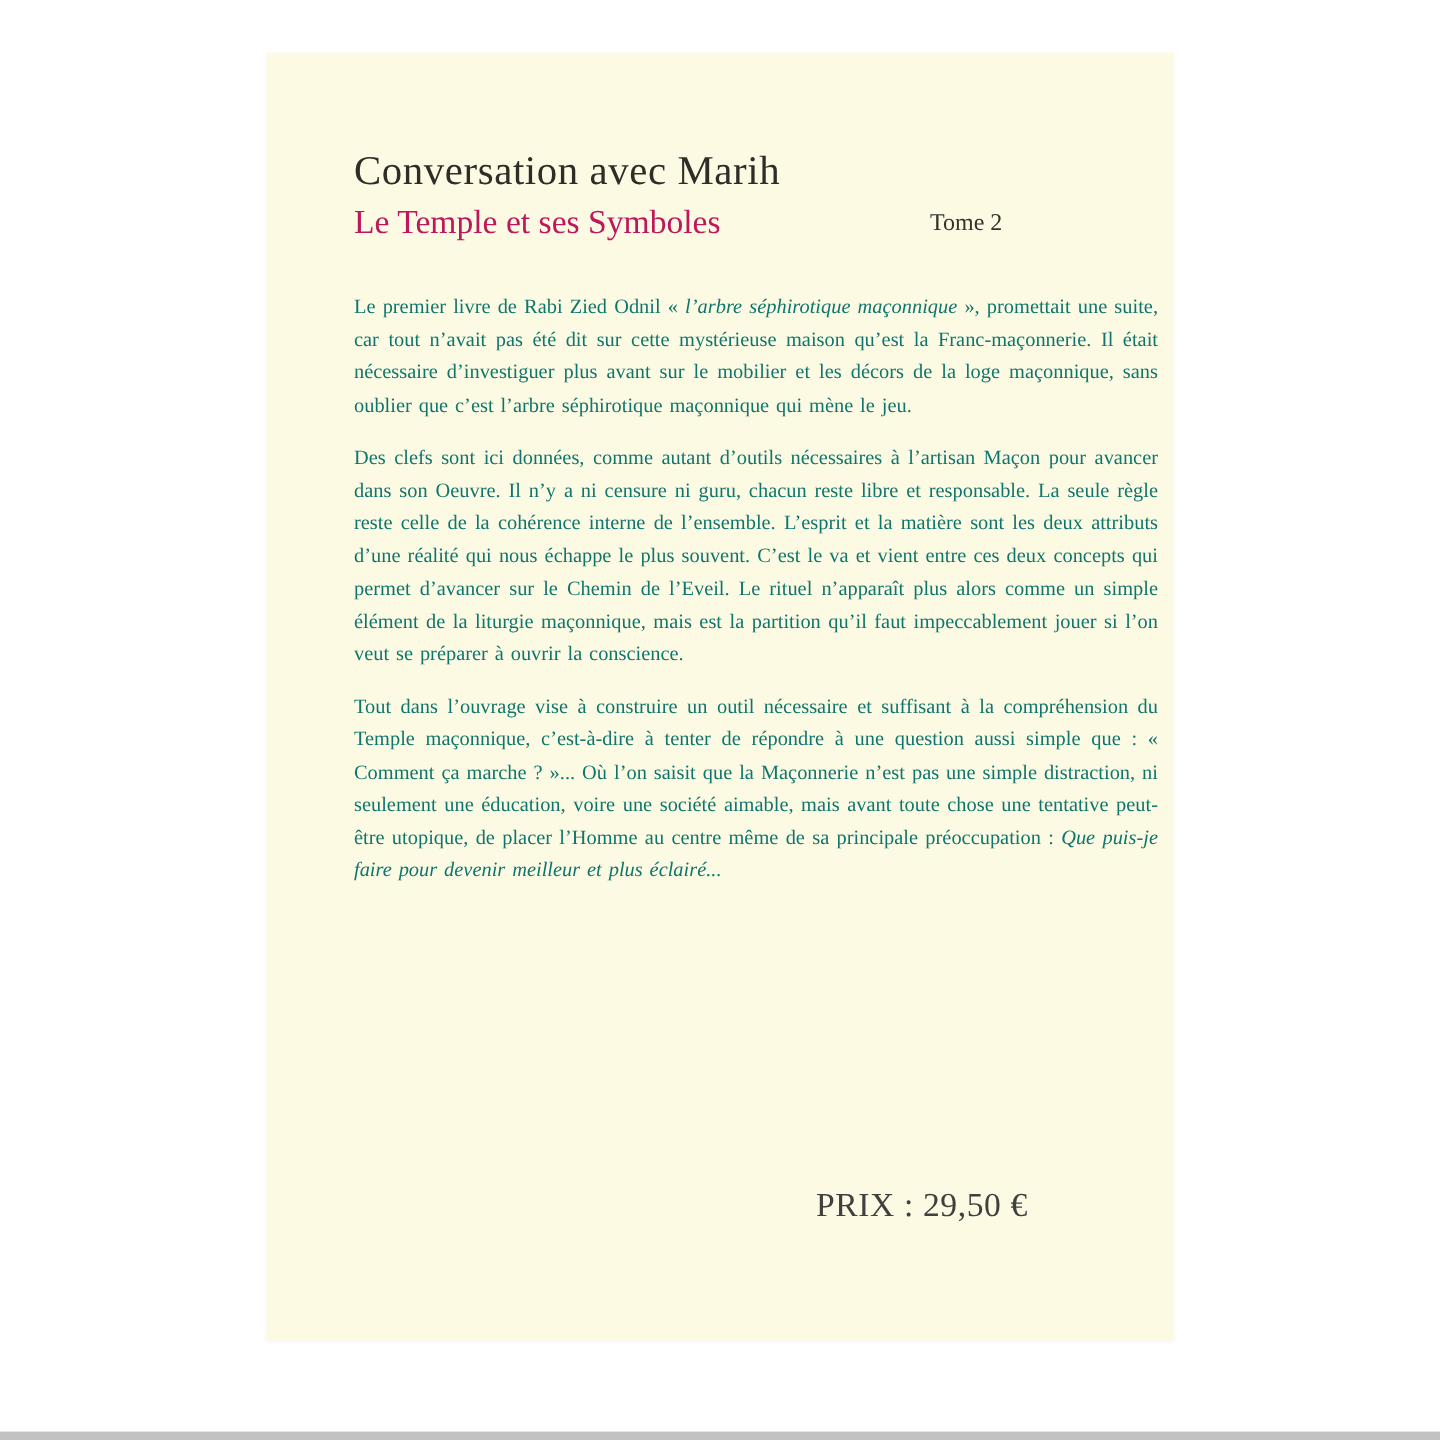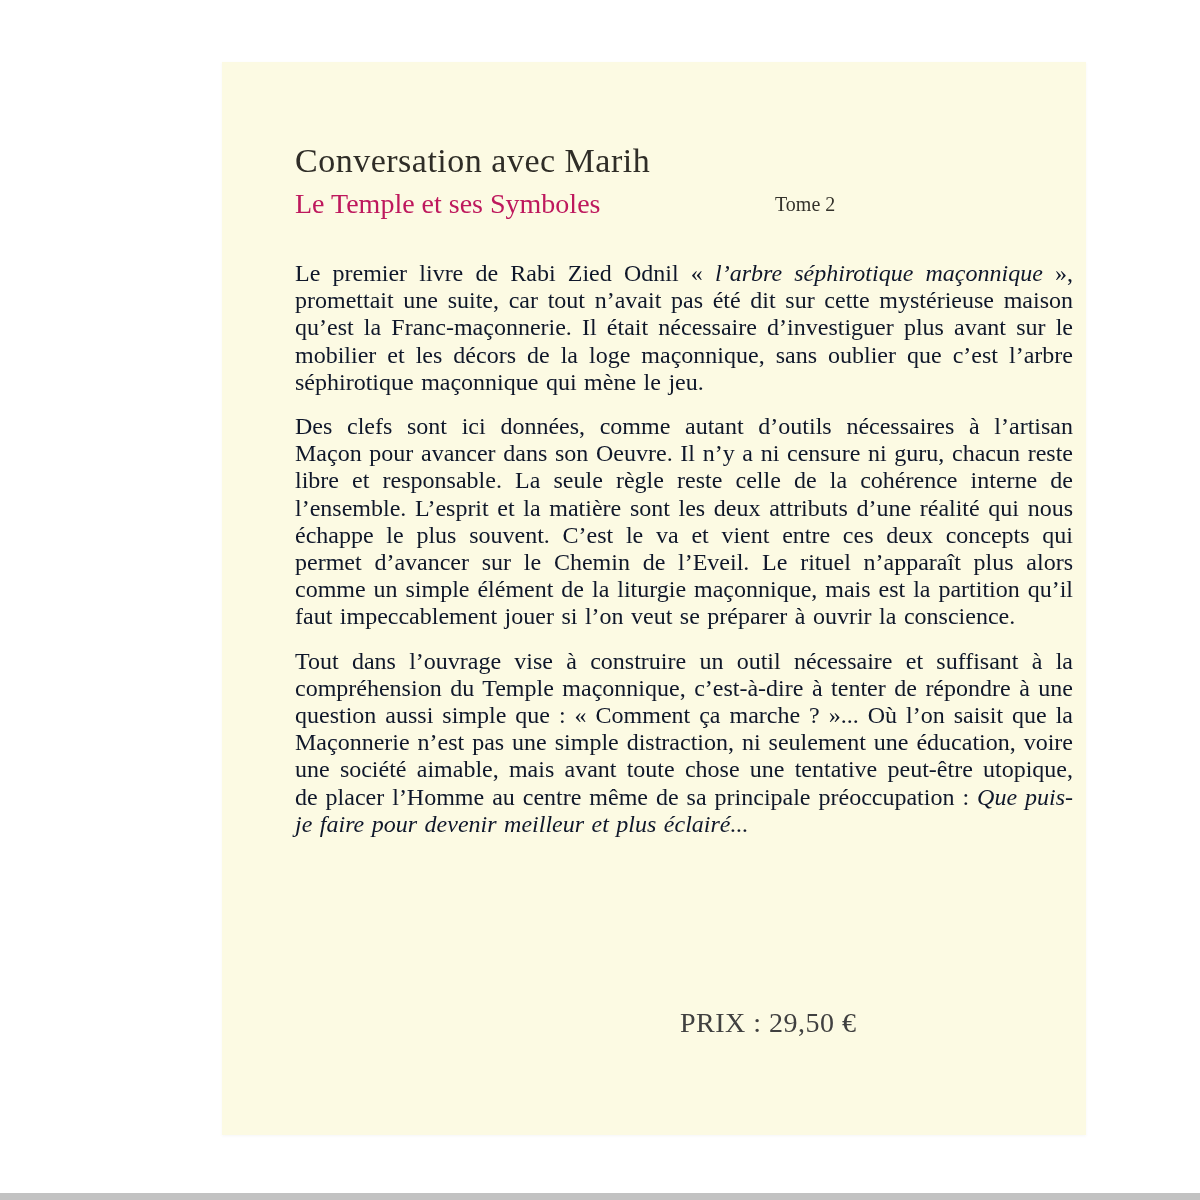--- a/index.html
+++ b/index.html
@@ -13,22 +13,22 @@
   }
   .canvas {
     position: relative;
     width: 1200px;
     height: 1200px;
     background: #ffffff;
   }
   .paper {
     position: absolute;
     left: 222px;
-    top: 62px;
-    width: 864px;
+    top: 44px;
+    width: 756px;
     height: 1073px;
     background: #fcfae3;
     box-shadow: 0 1px 3px rgba(0,0,0,0.04);
   }
   .content {
     position: relative;
     box-sizing: border-box;
     width: 100%;
     height: 100%;
     padding: 80px 13px 0 73px;
@@ -63,24 +63,24 @@
     font-size: 29px;
     line-height: 34px;
     font-weight: bold;
     color: #2c2a24;
   }
   .body-text {
     margin-top: 38px;
   }
   .body-text p {
     margin: 0 0 17px 0;
-    font-size: 24px;
+    font-size: 17px;
     line-height: 27.2px;
     text-align: justify;
-    color: #0f172a;
+    color: #0f766e;
     word-spacing: 1.5px;
   }
   .body-text .italic {
     font-style: italic;
   }
   .price-block {
     position: absolute;
     left: 458px;
     top: 945px;
     font-size: 28px;

